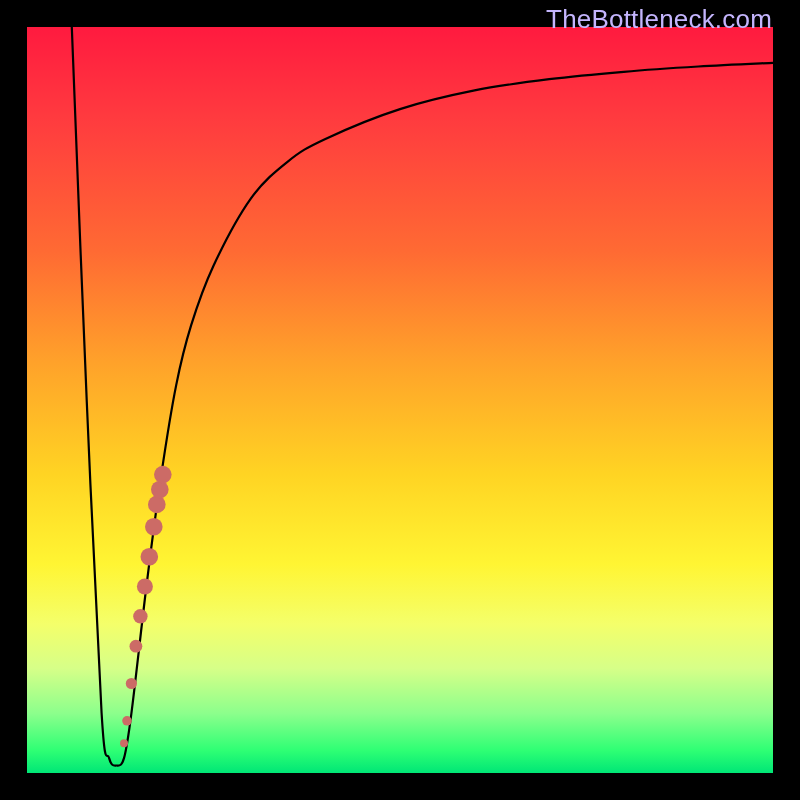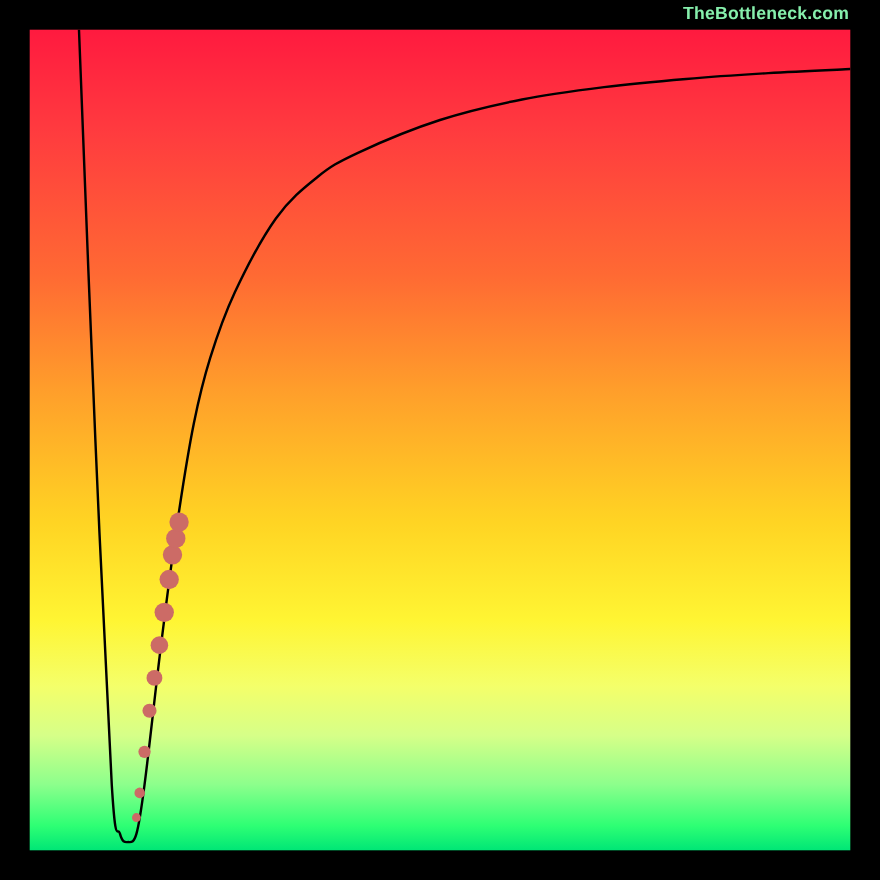--- a/index.html
+++ b/index.html
@@ -37,23 +37,23 @@
       #d6ff88 86%,
       #8cff8c 92%,
       #2eff74 97%,
       #00e676 100%
     );
   }
   .watermark {
     position: absolute;
     top: 4px;
     right: 28px;
-    font-size: 16px;
-    font-weight: 700;
-    color: #86efac;
+    font-size: 26px;
+    font-weight: 400;
+    color: #c4b5fd;
     letter-spacing: 0.2px;
     user-select: none;
   }
   svg.curve {
     position: absolute;
     left: 0;
     top: 0;
     width: 746px;
     height: 746px;
     overflow: visible;

